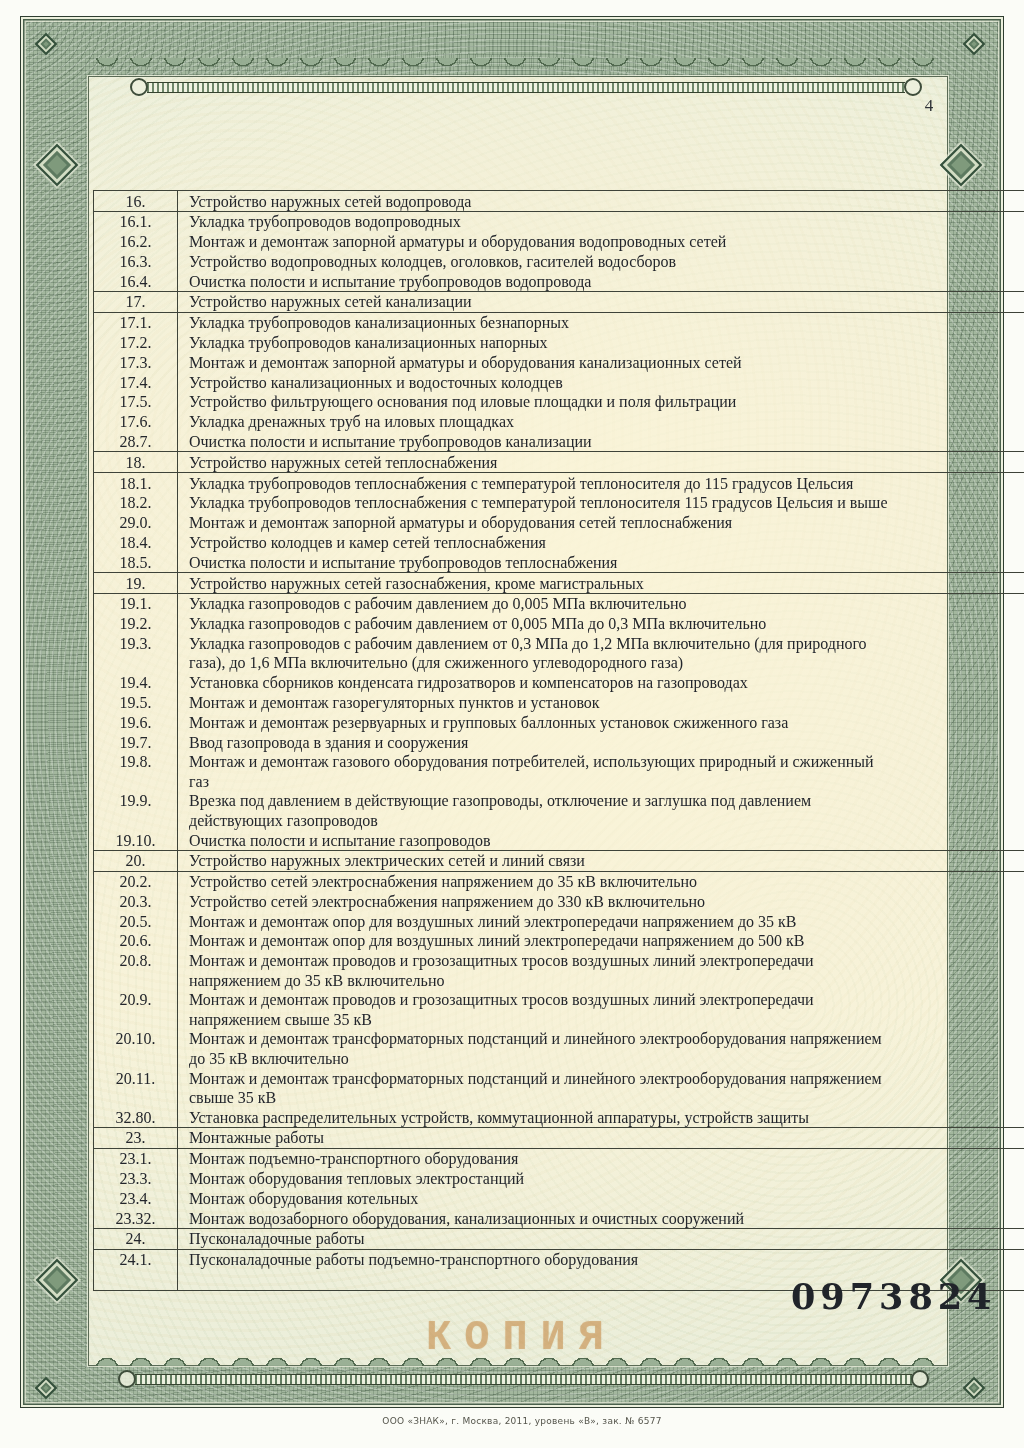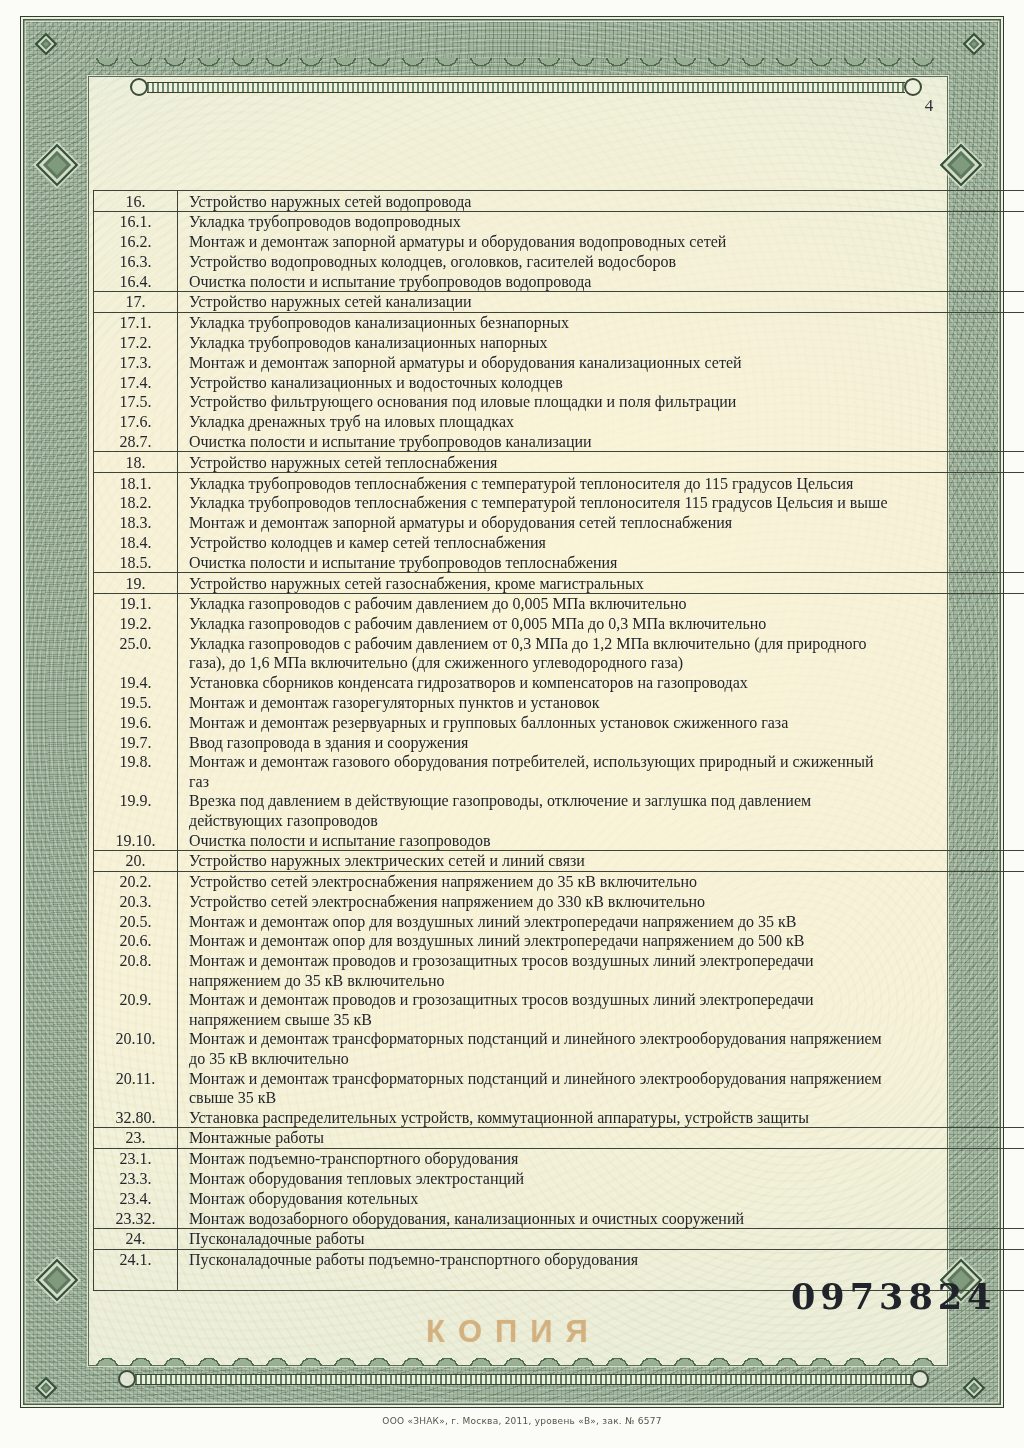--- a/index.html
+++ b/index.html
@@ -91,22 +91,22 @@
     position:absolute;left:916px;top:96px;width:26px;
     font-size:17px;color:#2e3237;text-align:center;
   }
   .serial{
     position:absolute;left:791px;top:1276px;
     font-family:"DejaVu Serif","Liberation Serif",serif;
     font-weight:700;font-size:35px;letter-spacing:5px;color:#20242a;
   }
   .watermark{
     position:absolute;left:426px;top:1314px;
-    font-family:Liberation Sans, sans-serif;
-    font-weight:700;font-size:31px;letter-spacing:13px;
+    font-family:Liberation Mono, monospace;
+    font-weight:700;font-size:42px;letter-spacing:13px;
     color:var(--wm);
     text-shadow:0 0 1px rgba(198,141,75,.35);
   }
   .imprint{
     position:absolute;left:0;right:0;top:1416px;text-align:center;
     font-family:"DejaVu Sans","Liberation Sans",sans-serif;
     font-size:9px;color:#55554c;letter-spacing:.25px;padding-left:20px;
   }
 
   
@@ -215,21 +215,21 @@
         </div>
         <div class="row item">
           <div class="num">18.1.</div>
           <div class="txt">Укладка трубопроводов теплоснабжения с температурой теплоносителя до 115 градусов Цельсия</div>
         </div>
         <div class="row item">
           <div class="num">18.2.</div>
           <div class="txt">Укладка трубопроводов теплоснабжения с температурой теплоносителя 115 градусов Цельсия и выше</div>
         </div>
         <div class="row item">
-          <div class="num">18.3.</div>
+          <div class="num">29.0.</div>
           <div class="txt">Монтаж и демонтаж запорной арматуры и оборудования сетей теплоснабжения</div>
         </div>
         <div class="row item">
           <div class="num">18.4.</div>
           <div class="txt">Устройство колодцев и камер сетей теплоснабжения</div>
         </div>
         <div class="row item">
           <div class="num">18.5.</div>
           <div class="txt">Очистка полости и испытание трубопроводов теплоснабжения</div>
         </div>
@@ -241,21 +241,21 @@
         </div>
         <div class="row item">
           <div class="num">19.1.</div>
           <div class="txt">Укладка газопроводов с рабочим давлением до 0,005 МПа включительно</div>
         </div>
         <div class="row item">
           <div class="num">19.2.</div>
           <div class="txt">Укладка газопроводов с рабочим давлением от 0,005 МПа до 0,3 МПа включительно</div>
         </div>
         <div class="row item">
-          <div class="num">25.0.</div>
+          <div class="num">19.3.</div>
           <div class="txt">Укладка газопроводов с рабочим давлением от 0,3 МПа до 1,2 МПа включительно (для природного
 газа), до 1,6 МПа включительно (для сжиженного углеводородного газа)</div>
         </div>
         <div class="row item">
           <div class="num">19.4.</div>
           <div class="txt">Установка сборников конденсата гидрозатворов и компенсаторов на газопроводах</div>
         </div>
         <div class="row item">
           <div class="num">19.5.</div>
           <div class="txt">Монтаж и демонтаж газорегуляторных пунктов и установок</div>

